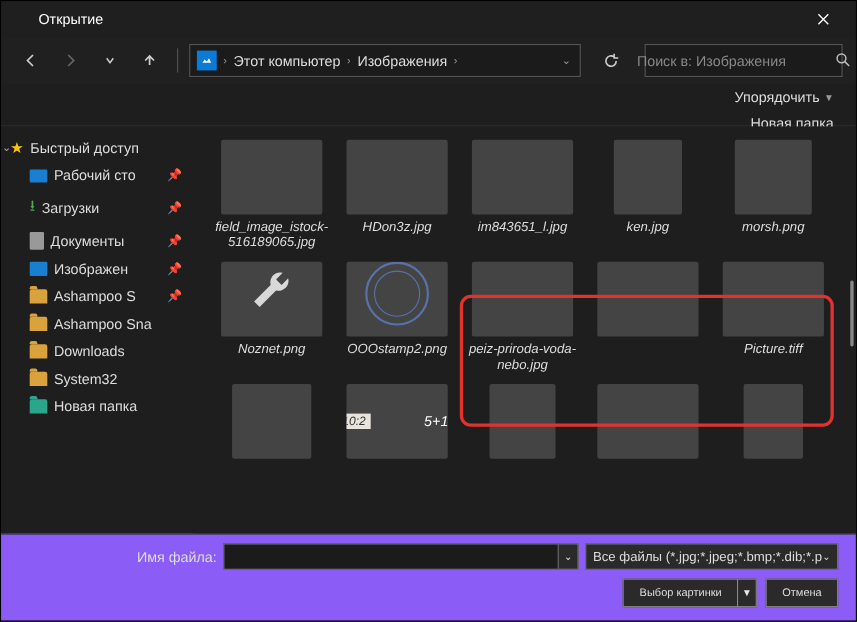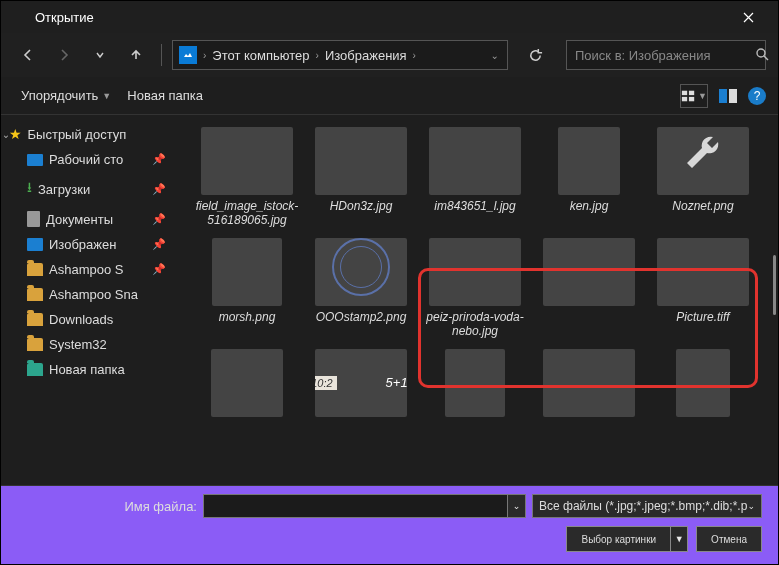--- a/index.html
+++ b/index.html
@@ -10,25 +10,25 @@
   .close-btn { margin-left: auto; width: 40px; height: 32px; display: flex; align-items: center; justify-content: center; color: #fff; }
   .navbar { height: 44px; background: #202020; display: flex; align-items: center; padding: 0 12px; gap: 6px; }
   .nav-arrow { width: 30px; height: 30px; display: flex; align-items: center; justify-content: center; color: #ccc; }
   .nav-arrow.disabled { color: #666; }
   .sep { width: 1px; height: 22px; background: #555; margin: 0 4px; }
   .path-bar { flex: 1; display: flex; align-items: center; height: 30px; border: 1px solid #555; background: #1b1b1b; padding: 0 6px; gap: 4px; }
   .path-icon { width: 18px; height: 18px; background: #0a7bd6; display: inline-flex; align-items: center; justify-content: center; }
   .path-seg { color: #ddd; cursor: pointer; }
   .chev { color: #999; font-size: 10px; padding: 0 2px; }
   .refresh { width: 30px; height: 30px; display: flex; align-items: center; justify-content: center; color: #ccc; margin-left: 6px; }
-  .searchbox { width: 200px; height: 30px; border: 1px solid #555; background: #1b1b1b; display: flex; align-items: center; padding: 0 8px; margin-left: 10px; color: #888; }
+  .searchbox { width: 180px; height: 30px; border: 1px solid #555; background: #1b1b1b; display: flex; align-items: center; padding: 0 8px; margin-left: 10px; color: #888; justify-content: center; }
   .searchbox input { background: transparent; border: none; color: #ddd; flex: 1; font-size: 13px; outline: none; }
   .searchbox input::placeholder { color: #888; }
   .search-icon { color: #bbb; margin-left: 4px; }
-  .toolbar { height: 38px; display: flex; align-items: center; padding: 0 12px; background: #1e1e1e; border-bottom: 1px solid #333; }
+  .toolbar { height: 38px; display: flex; align-items: flex-end; padding: 0 12px; background: #1e1e1e; border-bottom: 1px solid #333; flex-direction: column; }
   .tb-item { display: flex; align-items: center; gap: 4px; padding: 4px 8px; color: #ddd; }
   .tb-drop { font-size: 9px; color: #999; }
   .tb-right { margin-left: auto; display: flex; align-items: center; gap: 6px; }
   .ico-btn { width: 28px; height: 24px; display: flex; align-items: center; justify-content: center; border: 1px solid transparent; }
   .ico-btn.bordered { border: 1px solid #555; }
   .help-icon { width: 18px; height: 18px; background: #1a7cc9; border-radius: 50%; color: #fff; font-size: 12px; display: flex; align-items: center; justify-content: center; }
   .body-area { flex: 1; display: flex; overflow: hidden; background: #1e1e1e; }
   .sidebar { width: 175px; background: #1e1e1e; overflow: hidden; padding-top: 6px; }
   .side-item { display: flex; align-items: center; gap: 6px; padding: 5px 6px 5px 26px; color: #ddd; white-space: nowrap; position: relative; }
   .side-item.top { padding-left: 8px; font-weight: 400; }
@@ -244,32 +244,32 @@
           </div>
         <div class="thumb">
             <div class="imgbox g-babe"></div>
             <div class="label">im843651_l.jpg</div>
           </div>
         <div class="thumb">
             <div class="imgbox g-ken" style="width:62px"></div>
             <div class="label">ken.jpg</div>
           </div>
         <div class="thumb">
+            <div class="imgbox g-face2" style="width:70px"></div>
+            <div class="label">morsh.png</div>
+          </div>
+
+        <div class="thumb">
             <div class="imgbox g-tool">
               <svg class="wrench" viewBox="0 0 50 50">
                 <path d="M35 10a9 9 0 0 0-11 11L9 36l5 5 15-15a9 9 0 0 0 11-11l-6 6-5-5 6-6z" fill="#d8d8d8"></path>
               </svg>
             </div>
             <div class="label">Noznet.png</div>
           </div>
-
-        <div class="thumb">
-            <div class="imgbox g-face2" style="width:70px"></div>
-            <div class="label">morsh.png</div>
-          </div>
         <div class="thumb">
             <div class="imgbox g-stamp">
               <div class="stamp-circle"></div>
             </div>
             <div class="label">OOOstamp2.png</div>
           </div>
         <div class="thumb">
             <div class="imgbox g-lake"></div>
             <div class="label">peiz-priroda-voda-nebo.jpg</div>
           </div>

